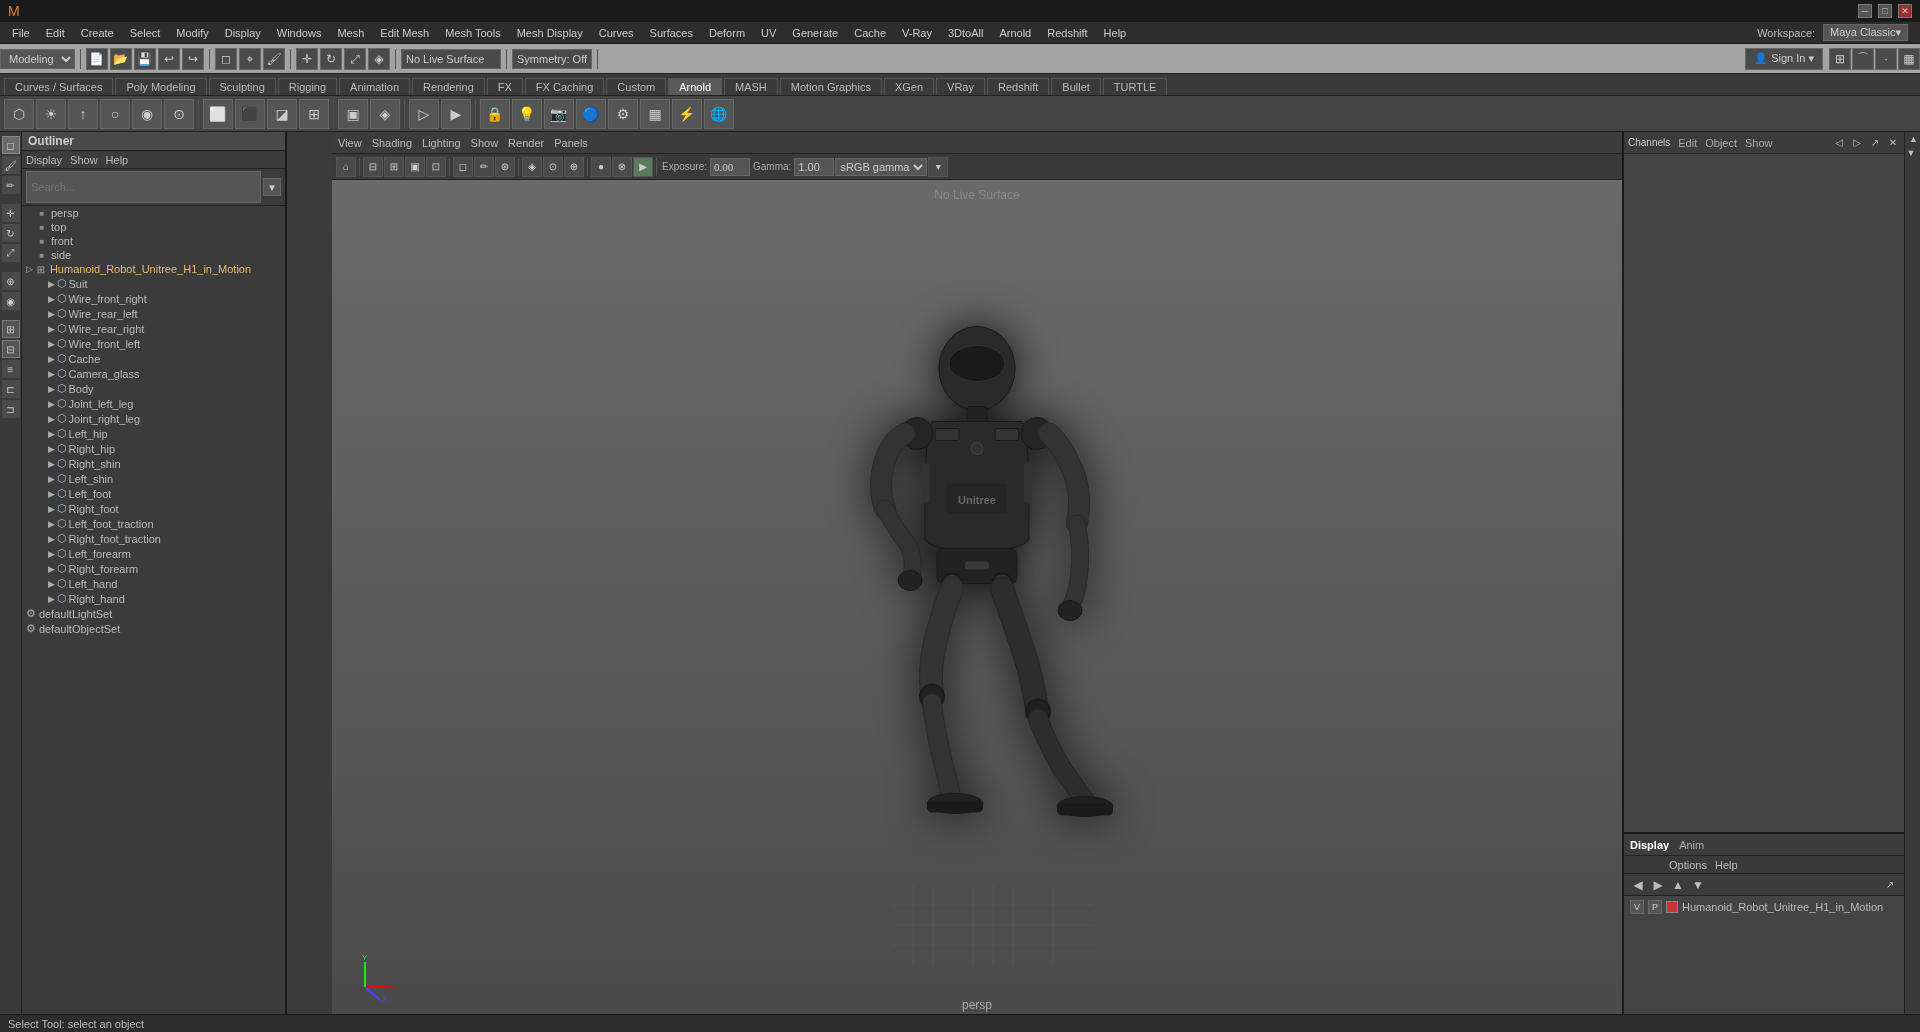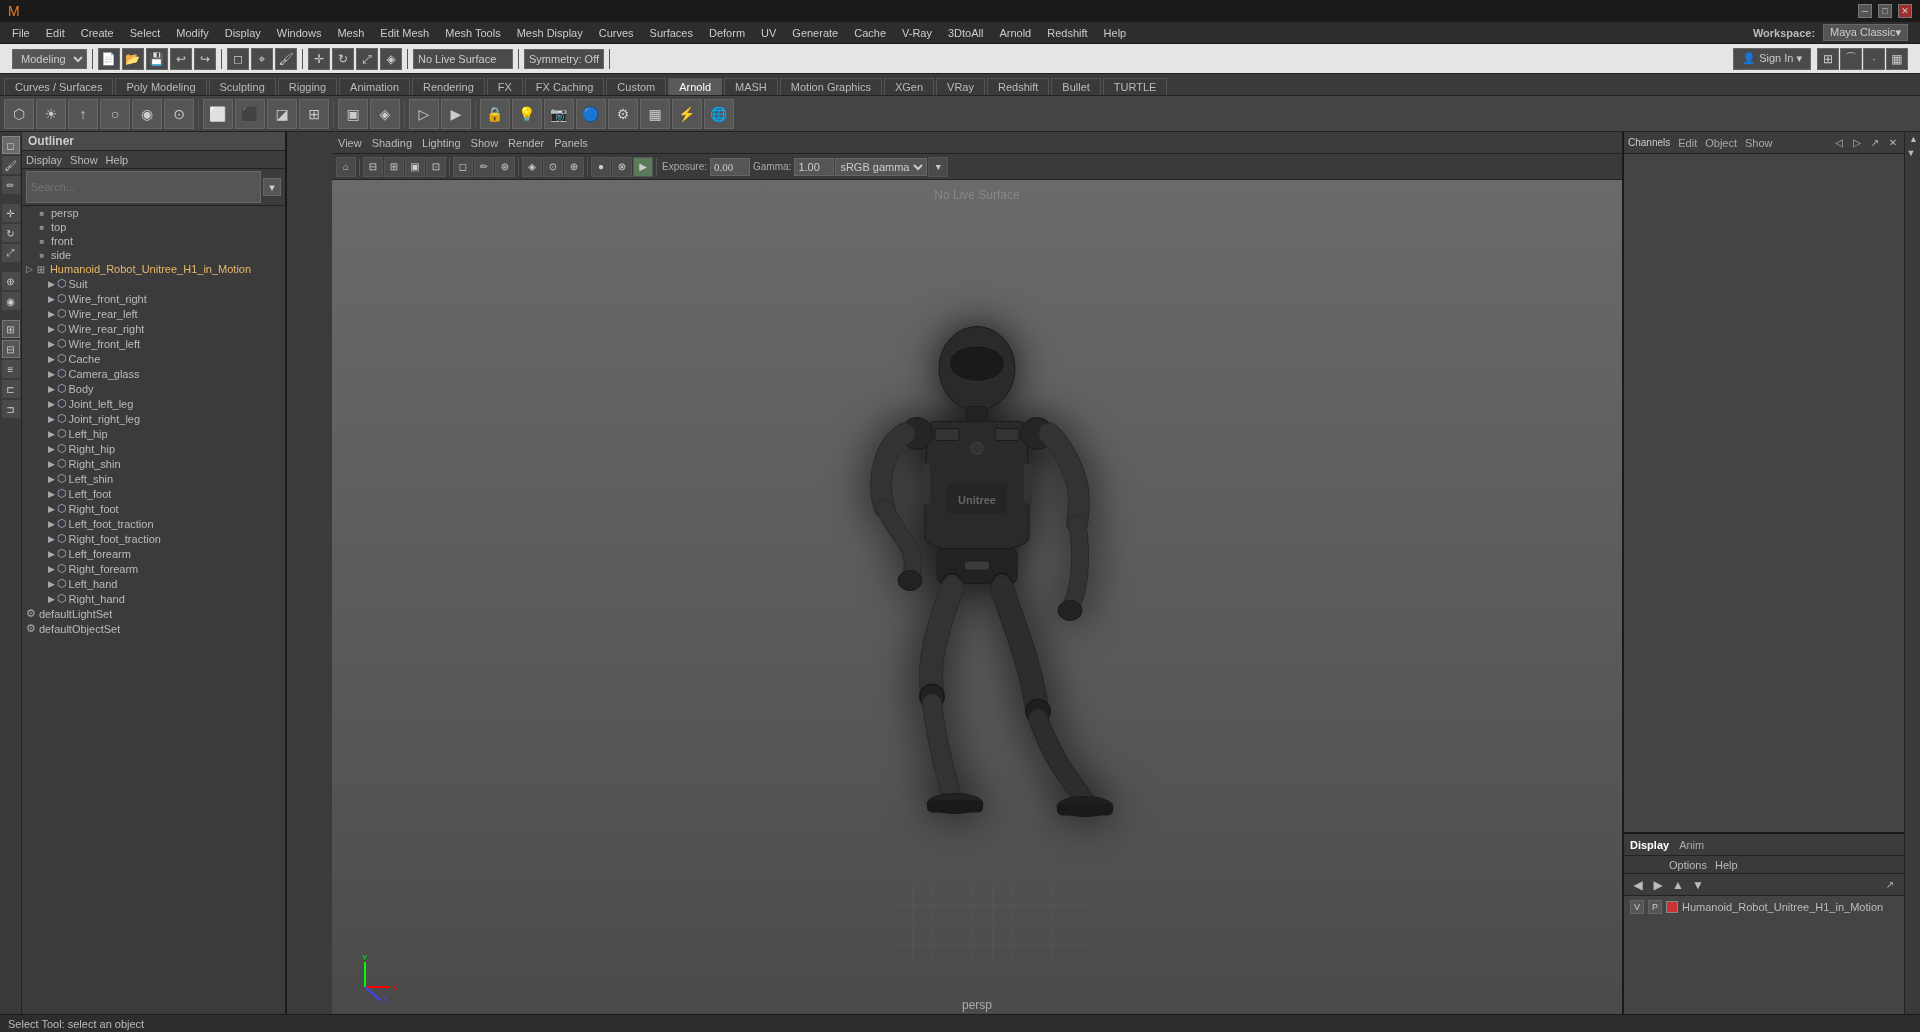--- a/index.html
+++ b/index.html
@@ -45,25 +45,25 @@
     }
     .menu-item {
       padding: 2px 8px;
       cursor: pointer;
       color: #ccc;
       font-size: 11px;
     }
 
     
     #toolbar1 {
-      background: #e5e5e5;
+      background: #a3a3a3;
       height: 30px;
       display: flex;
       align-items: center;
-      padding: 0 12px;
+      padding: 0 0;
       gap: 2px;
       border-bottom: 1px solid #222;
     }
     .tb-dropdown {
       background: #555;
       border: 1px solid #666;
       color: #ccc;
       font-size: 11px;
       padding: 2px 4px;
       height: 20px;
@@ -331,21 +331,21 @@
   <div class="menu-item">Deform</div>
   <div class="menu-item">UV</div>
   <div class="menu-item">Generate</div>
   <div class="menu-item">Cache</div>
   <div class="menu-item">V-Ray</div>
   <div class="menu-item">3DtoAll</div>
   <div class="menu-item">Arnold</div>
   <div class="menu-item">Redshift</div>
   <div class="menu-item">Help</div>
   <div style="flex:1;display:flex;justify-content:flex-end;align-items:center;gap:8px;padding-right:8px;">
-    <span style="color:#bbb;font-size:11px;font-weight:bold;">Workspace:</span>
+    <span style="color:#bbb;font-size:11px;">Workspace:</span>
     <span style="color:#ccc;font-size:11px;background:#555;padding:1px 6px;border:1px solid #666;cursor:pointer;">Maya Classic▾</span>
   </div>
 </div>
 
 <div id="toolbar1">
   <select class="tb-dropdown">
     <option>Modeling</option>
   </select>
   <div class="tb-separator"></div>
 

